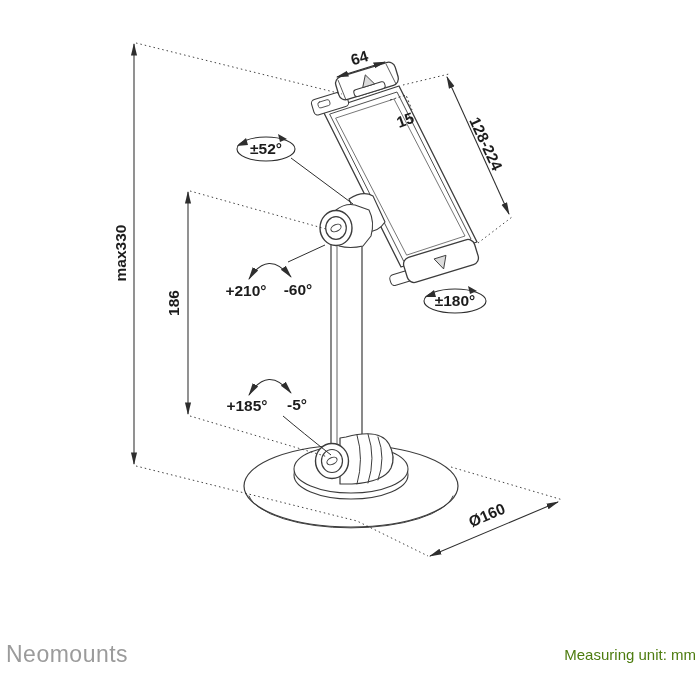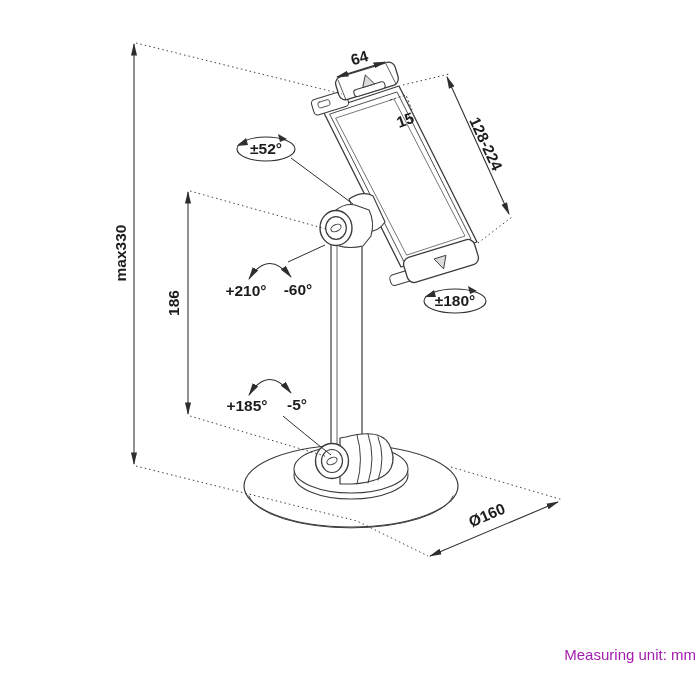--- a/index.html
+++ b/index.html
@@ -2,21 +2,21 @@
 <html><head>
 <meta charset="utf-8">
 <style>
   html,body{margin:0;padding:0;background:#fff;}
   #stage{position:relative;width:700px;height:700px;background:#ffffff;overflow:hidden;
          font-family:"Liberation Sans",sans-serif;}
   svg{position:absolute;left:0;top:0;}
   .dimtxt{font-family:"Liberation Sans",sans-serif;font-size:15.5px;font-weight:700;fill:#1c1c1c;}
   .footer-brand{position:absolute;left:6px;top:641px;font-size:23px;letter-spacing:.5px;
                 color:#9b9b9b;font-weight:500;}
-  .footer-unit{position:absolute;right:4px;top:646px;font-size:15px;color:#a21caf;font-weight:400;}
+  .footer-unit{position:absolute;right:4px;top:646px;font-size:15px;color:#4d7c0f;font-weight:400;}
 </style>
 </head>
 <body>
 
 <div id="stage">
 <svg width="700" height="700" viewBox="0 0 700 700">
   <defs>
     <marker id="arw" markerWidth="12" markerHeight="8" refX="11" refY="4" orient="auto" markerUnits="strokeWidth">
       <path d="M0,1.1 L12,4 L0,6.9 Z" fill="#2e2e2e"></path>
     </marker>
@@ -153,14 +153,15 @@
 
     <g>
       <path d="M249,395 Q268,365 291,393" marker-start="url(#arwR)" marker-end="url(#arw)"></path>
       <path d="M283,416 Q302,432 331,455" stroke-width="1"></path>
       <text class="dimtxt" x="247" y="411" text-anchor="middle" stroke="none" fill="#1c1c1c">+185°</text>
       <text class="dimtxt" x="297" y="410" text-anchor="middle" stroke="none" fill="#1c1c1c">-5°</text>
     </g>
   </g>
 </svg>
 
+  <div class="footer-brand">Neomounts</div>
   <div class="footer-unit">Measuring unit: mm</div>
 </div>
 
 </body></html>

